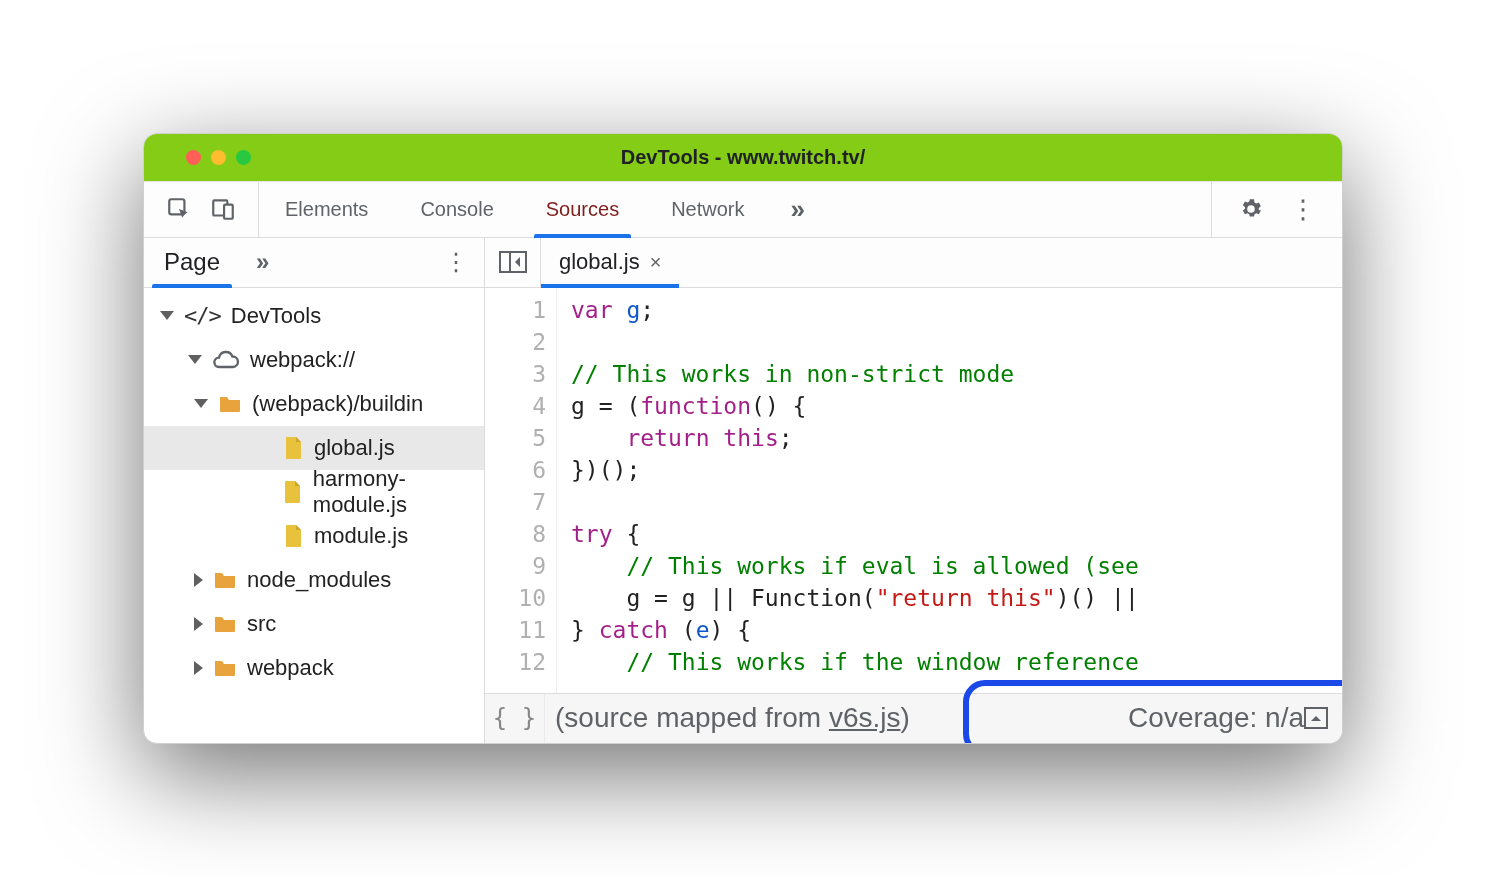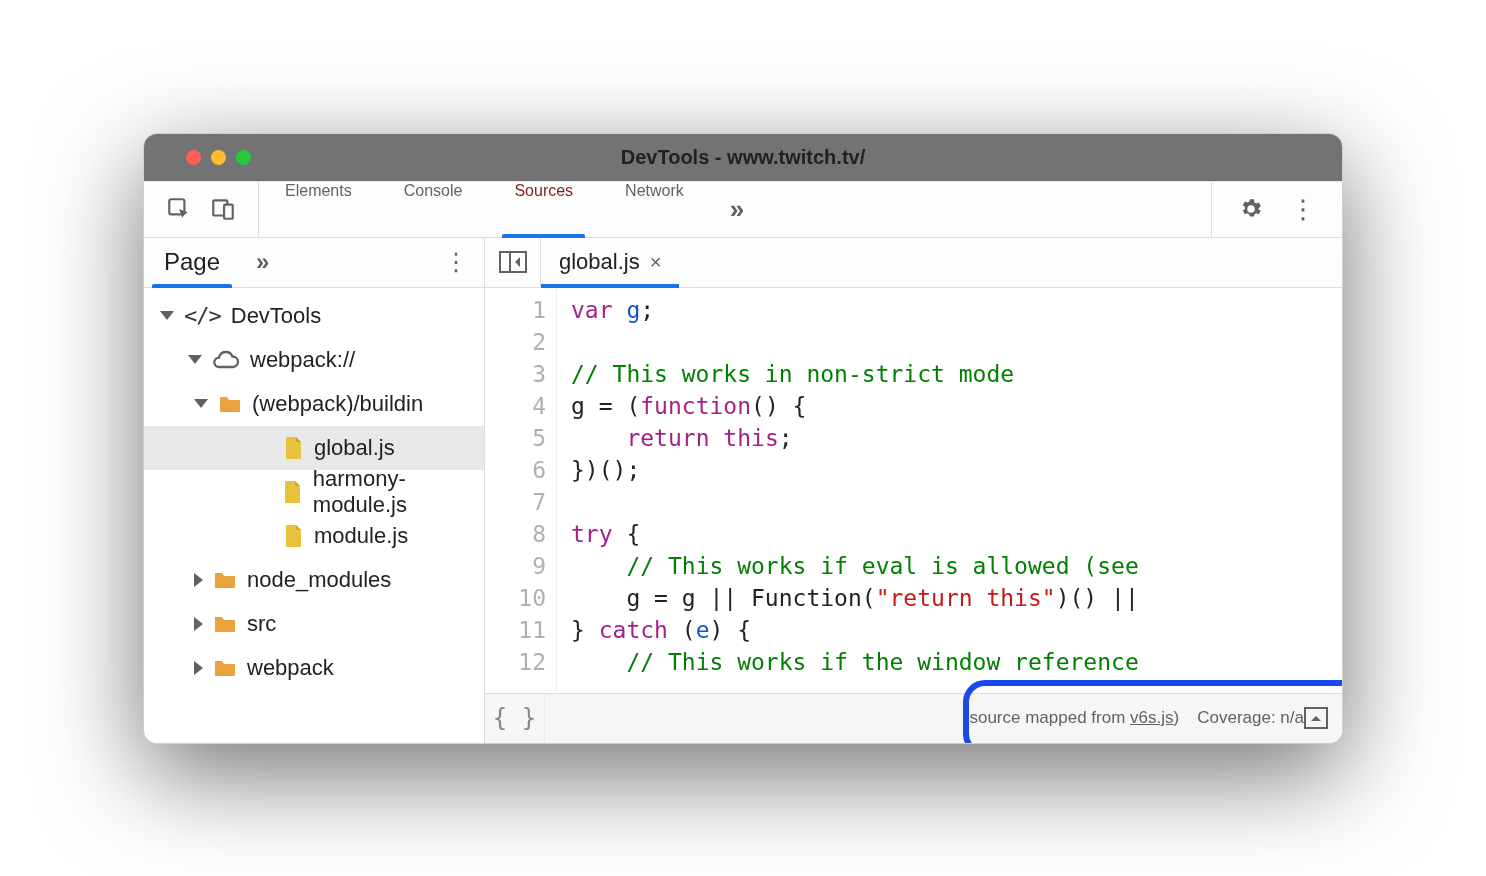--- a/index.html
+++ b/index.html
@@ -18,21 +18,21 @@
   .window {
     width: 1200px;
     border-radius: 14px;
     overflow: hidden;
     background: #fff;
     border: 1px solid #d0d0d0;
   }
   
   .titlebar {
     height: 48px;
-    background: #737373;
+    background: #84cc16;
     border-bottom: 1px solid #e4e4e4;
     display: flex;
     align-items: center;
     position: relative;
     padding-left: 24px;
   }
   .traffic-lights {
     display: flex;
     gap: 10px;
     padding-left: 18px;
@@ -67,21 +67,22 @@
     color: #5f6368;
   }
   .tabstrip .tabs {
     display: flex;
     align-items: stretch;
     flex: 1;
   }
   .main-tab {
     padding: 0 26px;
     display: flex;
-    font-size: 16px;
+    align-items: center;
+    font-size: 20px;
     color: #5f6368;
     cursor: pointer;
     position: relative;
   }
   .main-tab.active {
     color: #7f1d1d;
   }
   .main-tab.active::after {
     content: "";
     position: absolute;
@@ -273,23 +274,23 @@
     color: #888;
     font-family: ui-monospace, monospace;
     font-size: 24px;
     border-right: 1px solid #eaeaea;
     height: 100%;
   }
   .status-mid {
     flex: 1;
     display: flex;
     align-items: center;
-    justify-content: flex-end;
+    justify-content: space-between;
     gap: 8px;
-    font-size: 17px;
+    font-size: 28px;
     color: #5f6368;
   }
   .status-mid .mapped {
     padding: 4px 10px;
   }
   .status-mid .mapped a { color: #5f6368; text-decoration: underline; }
   .status-right {
     padding-right: 14px;
     display: flex;
     align-items: center;

